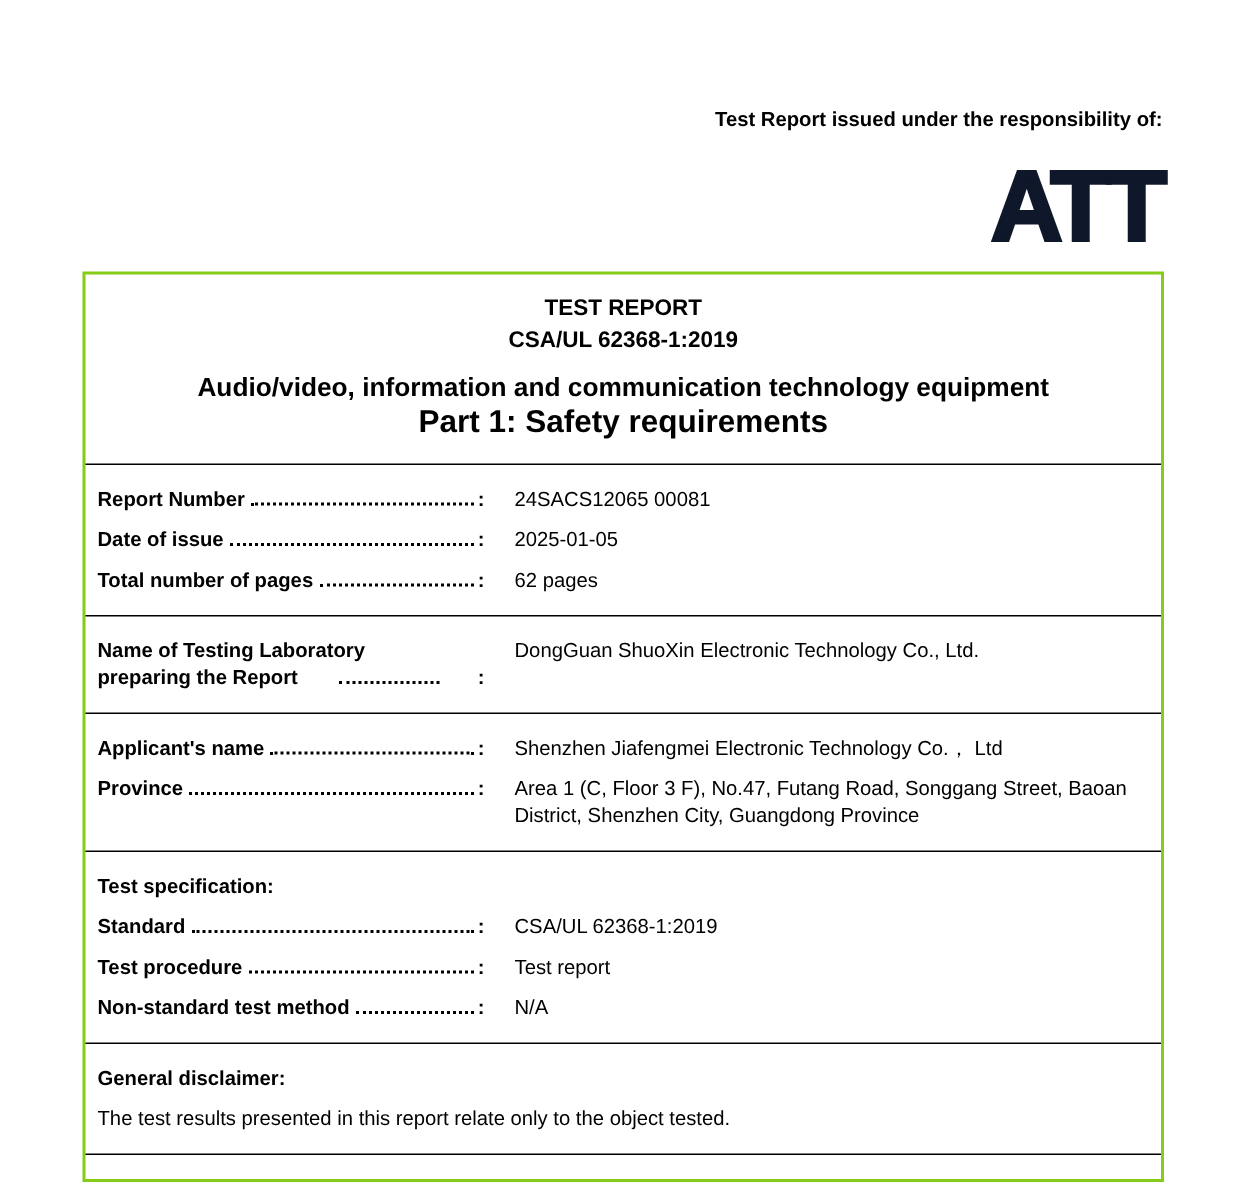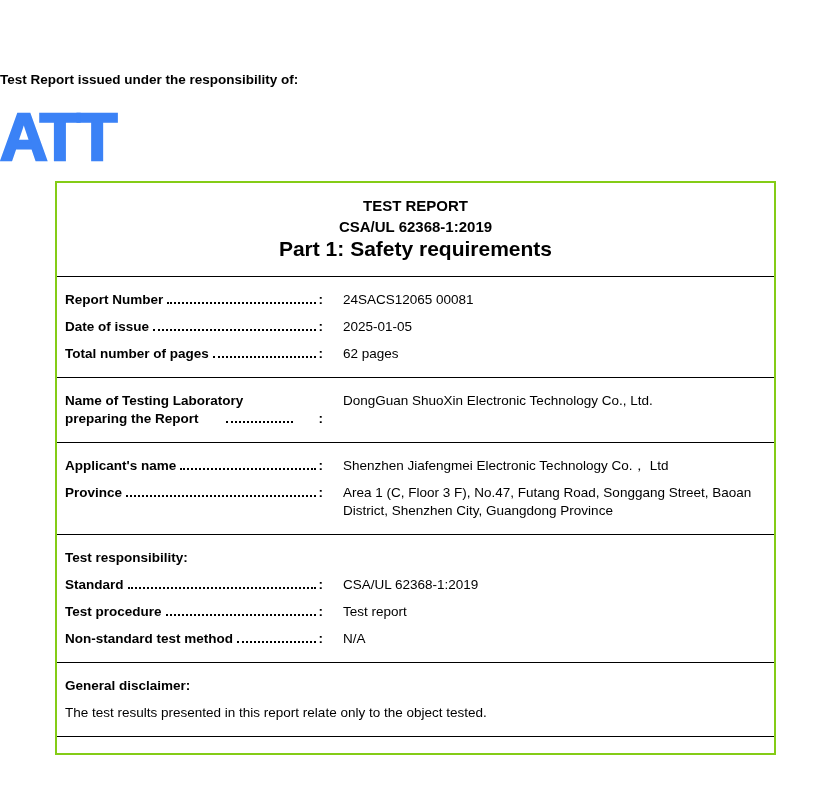--- a/index.html
+++ b/index.html
@@ -9,21 +9,21 @@
     background: #ffffff;
     position: relative;
     font-family: "Liberation Sans", sans-serif;
     color: #000000;
     box-sizing: border-box;
     overflow: hidden;
   }
   .header {
     padding-top: 72px;
     padding-right: 64px;
-    text-align: left;
+    text-align: right;
   }
   .responsibility {
     font-size: 13.5px;
     font-weight: bold;
     line-height: 16px;
   }
   .logo {
     margin-top: 18px;
     font-size: 66px;
     font-weight: 700;
@@ -110,28 +110,29 @@
   }
   .empty-strip { height: 16px; }
 </style>
 </head>
 <body>
 
 <div class="page">
 
   <div class="header">
     <div class="responsibility">Test Report issued under the responsibility of:</div>
-    <div class="logo" style="color: #3b82f6;">ATT</div>
+    <div class="logo" style="color: #0f172a;">ATT</div>
   </div>
 
   <div class="report-table">
 
     <div class="section title-block">
       <div class="title-line1">TEST REPORT</div>
       <div class="title-line2">CSA/UL 62368-1:2019</div>
+      <div class="title-line3">Audio/video, information and communication technology equipment</div>
       <div class="title-line4">Part 1: Safety requirements</div>
     </div>
 
     <div class="section fields-section">
       <div class="row">
         <div class="label">
           <span class="lt">Report Number</span>
           <span class="dots"></span>
           <span class="colon">:</span>
         </div>
@@ -182,21 +183,21 @@
         <div class="label">
           <span class="lt">Province</span>
           <span class="dots"></span>
           <span class="colon">:</span>
         </div>
         <div class="value">Area 1 (C, Floor 3 F), No.47, Futang Road, Songgang Street, Baoan District, Shenzhen City, Guangdong Province</div>
       </div>
     </div>
 
     <div class="section fields-section">
-      <div class="heading-row">Test responsibility:</div>
+      <div class="heading-row">Test specification:</div>
       <div class="row">
         <div class="label">
           <span class="lt">Standard</span>
           <span class="dots"></span>
           <span class="colon">:</span>
         </div>
         <div class="value">CSA/UL 62368-1:2019</div>
       </div>
       <div class="row">
         <div class="label">

